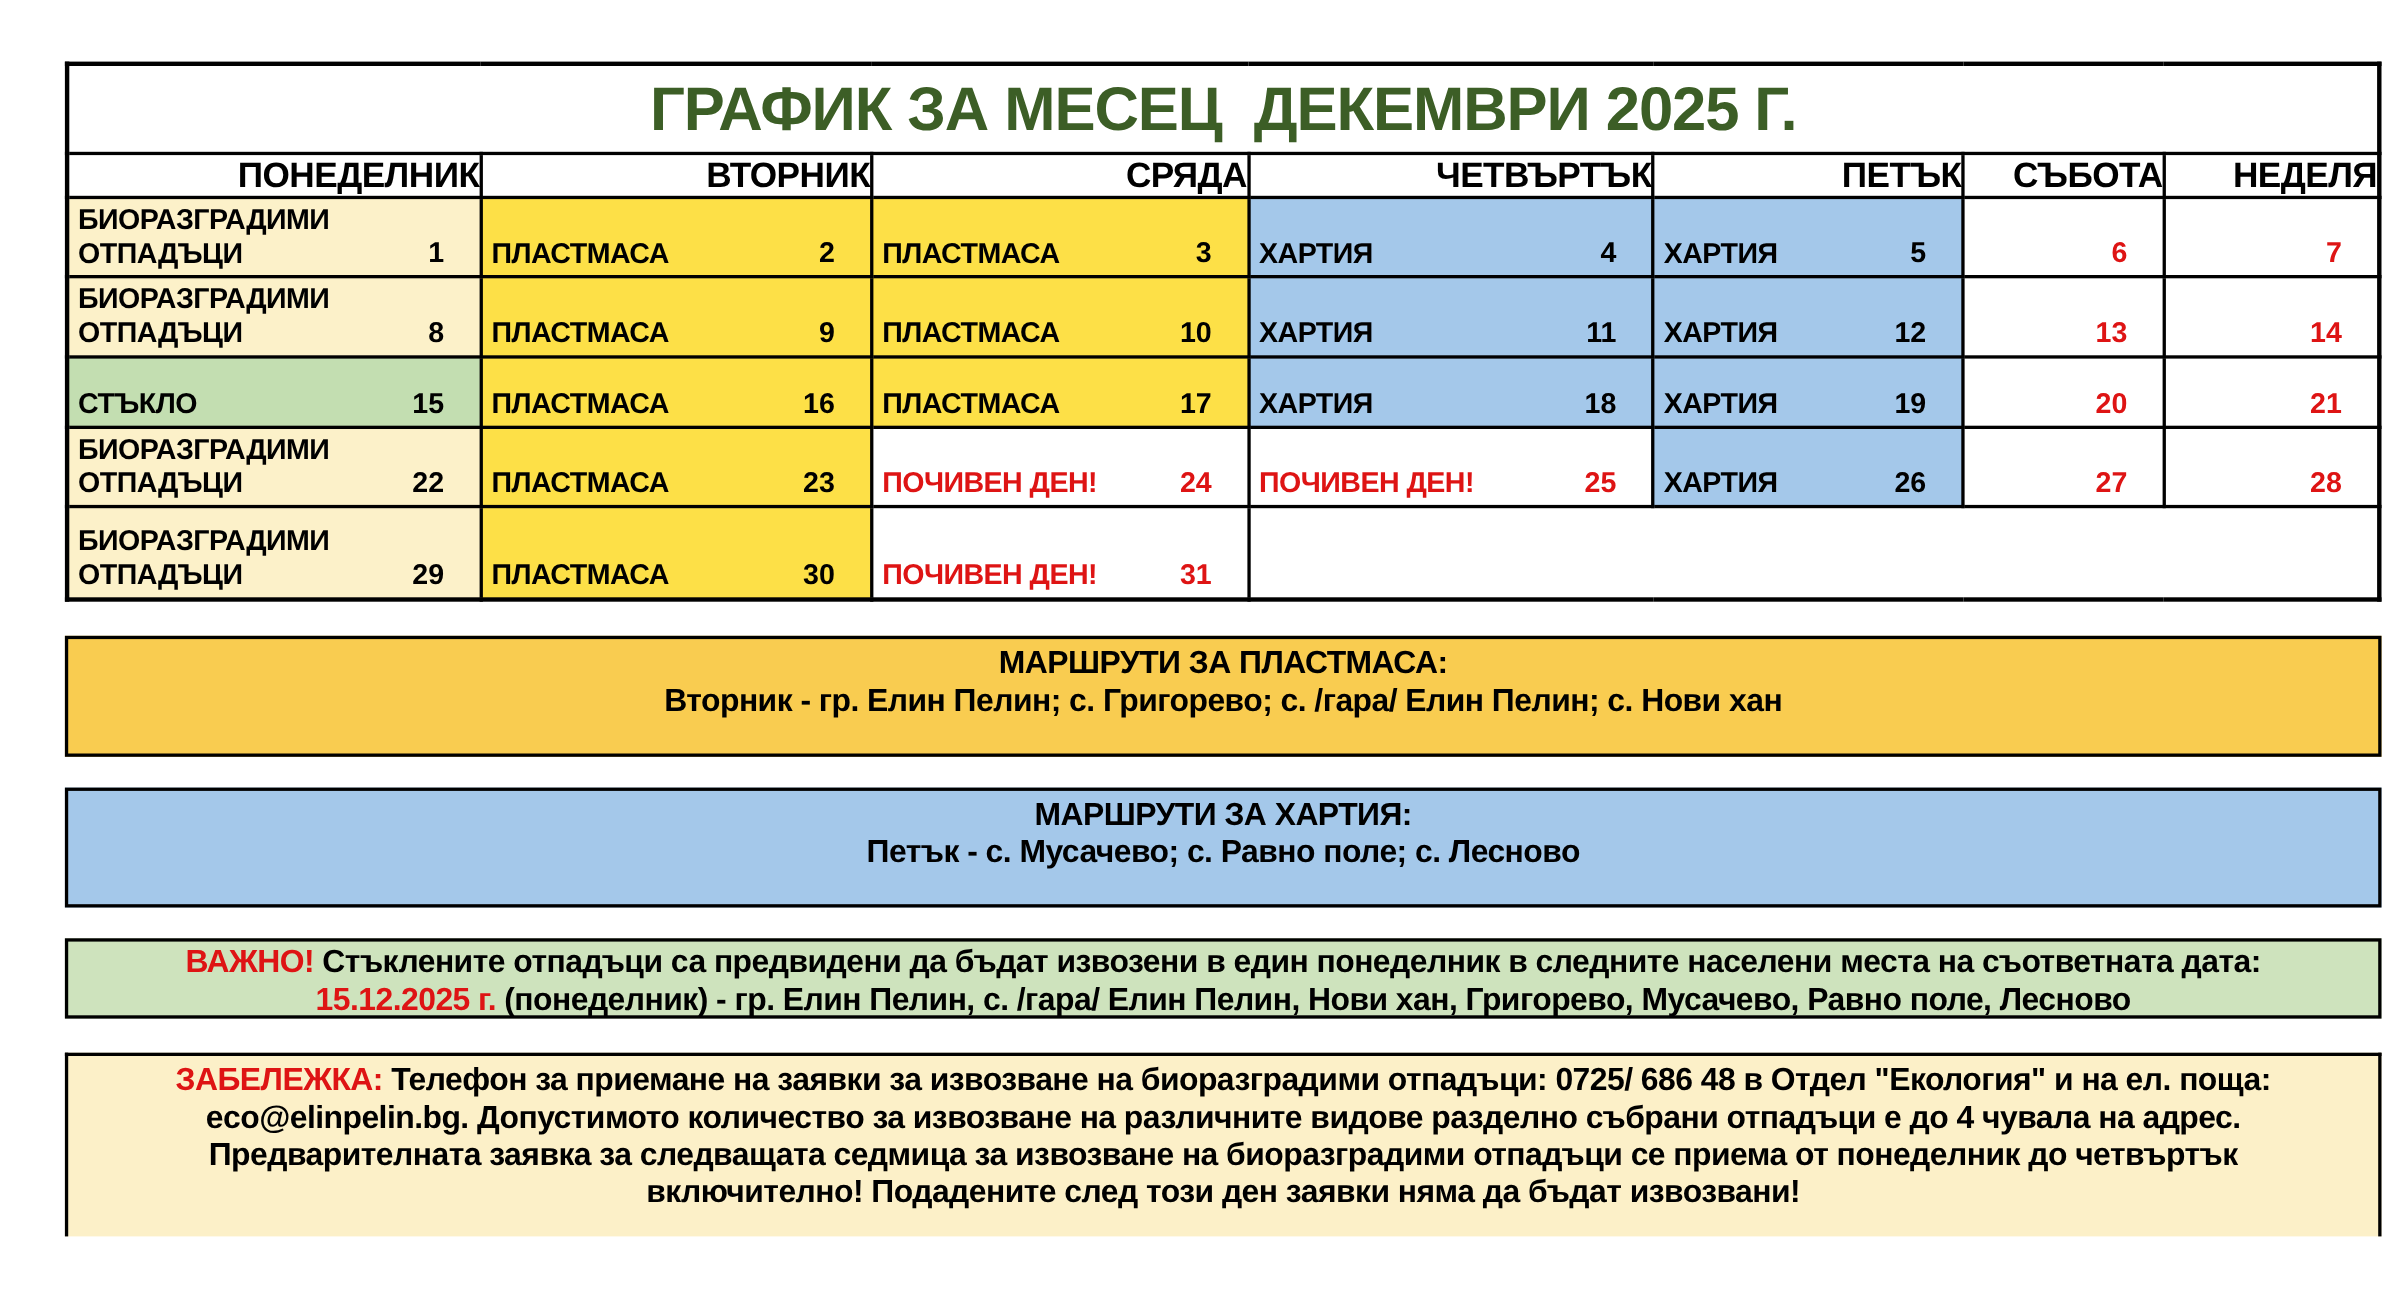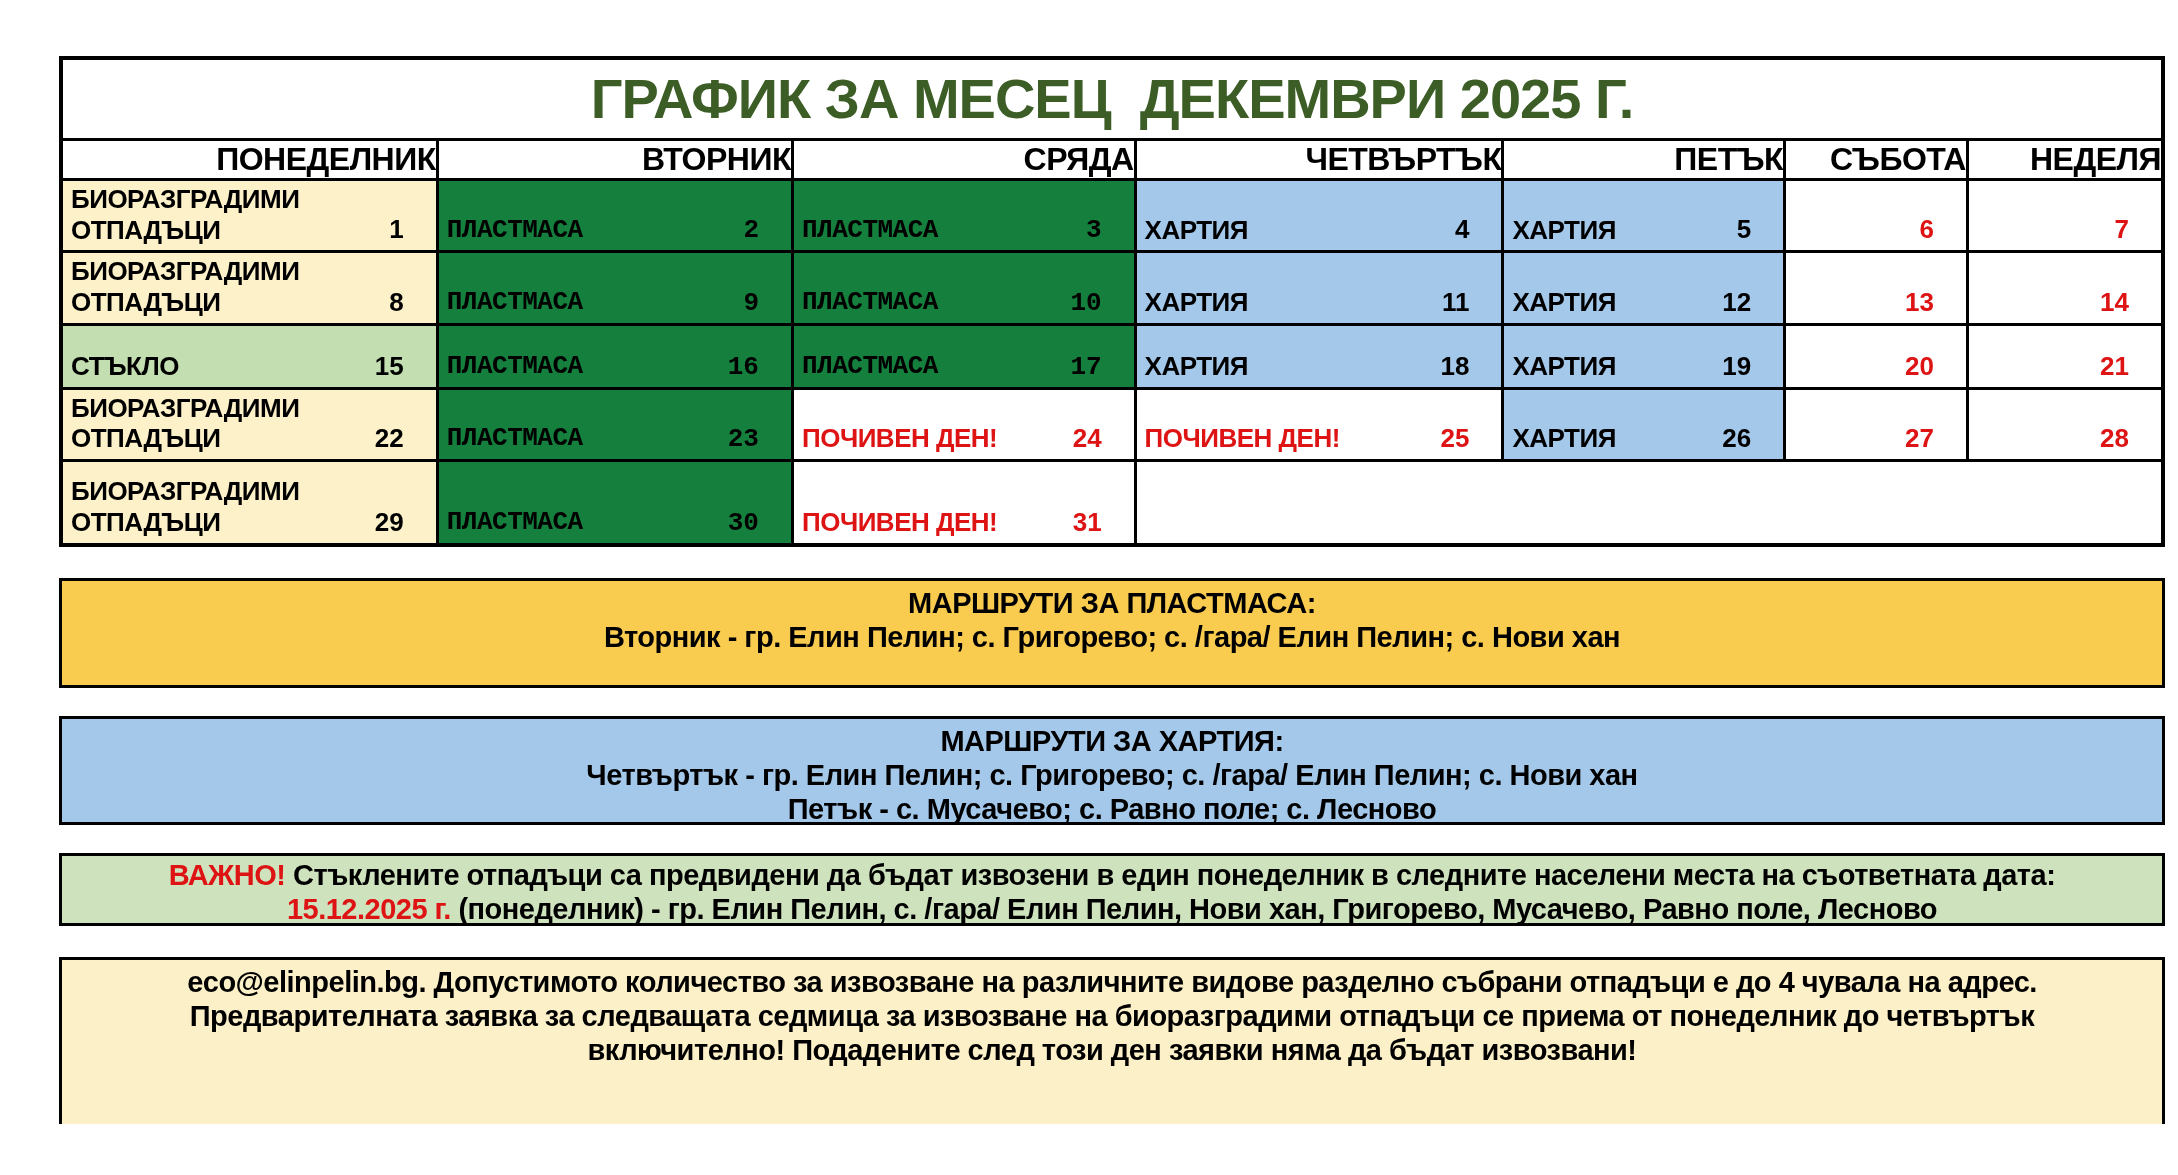--- a/index.html
+++ b/index.html
@@ -27,21 +27,21 @@
   tbody.weeks tr:nth-child(1){height:72px;}
   tbody.weeks tr:nth-child(2){height:65px;}
   tbody.weeks tr:nth-child(3){height:64px;}
   tbody.weeks tr:nth-child(4){height:68px;}
   tbody.weeks tr:nth-child(5){height:84px;}
   td.cell{vertical-align:bottom;background:#fff;}
   .cellwrap{display:flex;justify-content:space-between;align-items:flex-end;padding:3px 32px 5px 8px;}
   .lab{font-size:26px;letter-spacing:-0.5px;white-space:pre-line;line-height:1.18;text-align:left;}
   .num{font-size:26px;margin-left:8px;}
   td.bio{background:#FCF1C9;}
-  td.plastic{background:#15803d;font-family:Liberation Mono, monospace;}
+  td.plastic{background:#fde047;}
   td.paper{background:#A4C8EA;}
   td.glass{background:#C3DEB1;}
   td.holiday{background:#ffffff;}
   td.holiday .lab, td.holiday .num{color:#DE1414;}
   td.weekend{background:#ffffff;}
   td.weekend .num{color:#DE1414;}
   td.emptycell{background:#ffffff;}
 
   
   .box{box-sizing:border-box;border:3px solid #000;padding:5px 12px 0 12px;font-size:29px;letter-spacing:-0.5px;line-height:34px;text-align:center;}
@@ -294,29 +294,29 @@
         </tbody>
     </table>
 
     <div class="box box-gold">
       <div>МАРШРУТИ ЗА ПЛАСТМАСА:</div>
       <div>Вторник - гр. Елин Пелин; с. Григорево; с. /гара/ Елин Пелин; с. Нови хан</div>
     </div>
 
     <div class="box box-blue">
       <div>МАРШРУТИ ЗА ХАРТИЯ:</div>
-      <div>Четвъртък - гр. Елин Пелин; с. Григорево; с. /гара/ Елин Пелин; с. Нови хан</div>
       <div>Петък - с. Мусачево; с. Равно поле; с. Лесново</div>
     </div>
 
     <div class="box box-green">
       <div><span class="red">ВАЖНО!</span><span> Стъклените отпадъци са предвидени да бъдат извозени в един понеделник в следните населени места на съответната дата:</span></div>
       <div><span class="red">15.12.2025 г.</span><span> (понеделник) - гр. Елин Пелин, с. /гара/ Елин Пелин, Нови хан, Григорево, Мусачево, Равно поле, Лесново</span></div>
     </div>
 
     <div class="box box-cream">
+      <div><span class="red">ЗАБЕЛЕЖКА:</span><span> Телефон за приемане на заявки за извозване на биоразградими отпадъци: 0725/ 686 48 в Отдел "Екология" и на ел. поща:</span></div>
       <div>eco@elinpelin.bg. Допустимото количество за извозване на различните видове разделно събрани отпадъци е до 4 чувала на адрес.</div>
       <div>Предварителната заявка за следващата седмица за извозване на биоразградими отпадъци се приема от понеделник до четвъртък</div>
       <div>включително! Подадените след този ден заявки няма да бъдат извозвани!</div>
     </div>
 
   </div>
 </div>
 
 </body></html>

